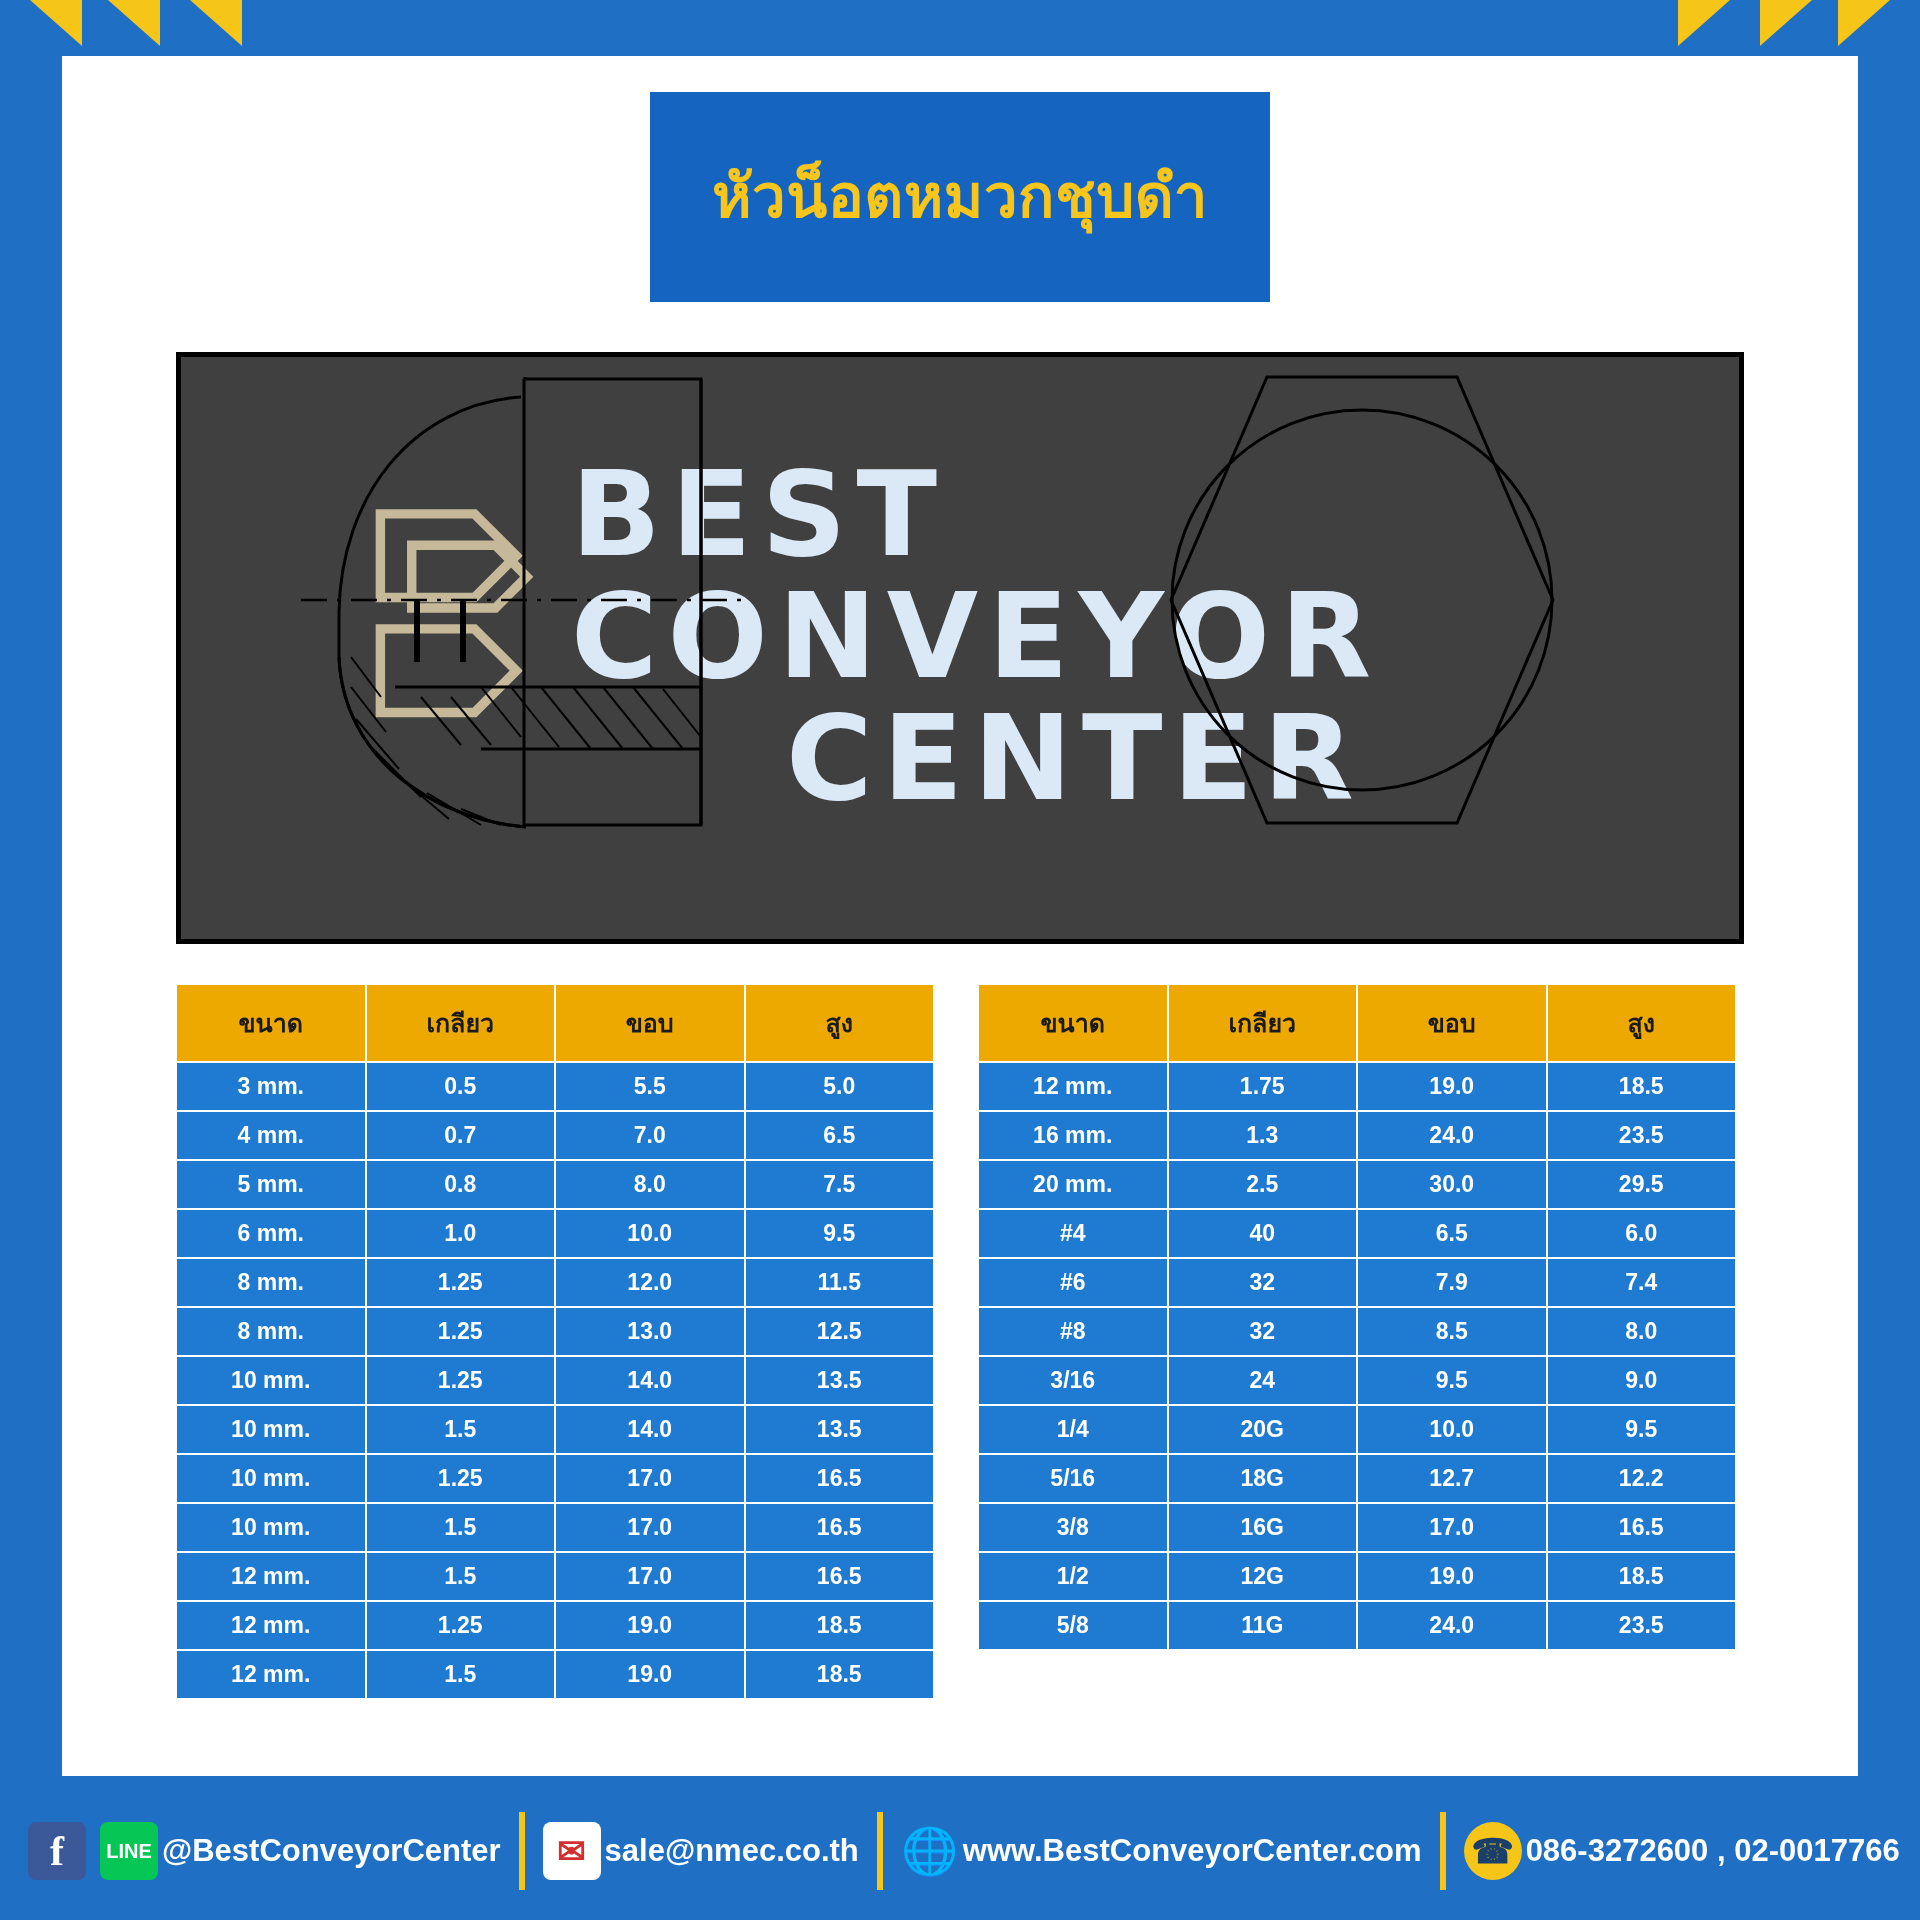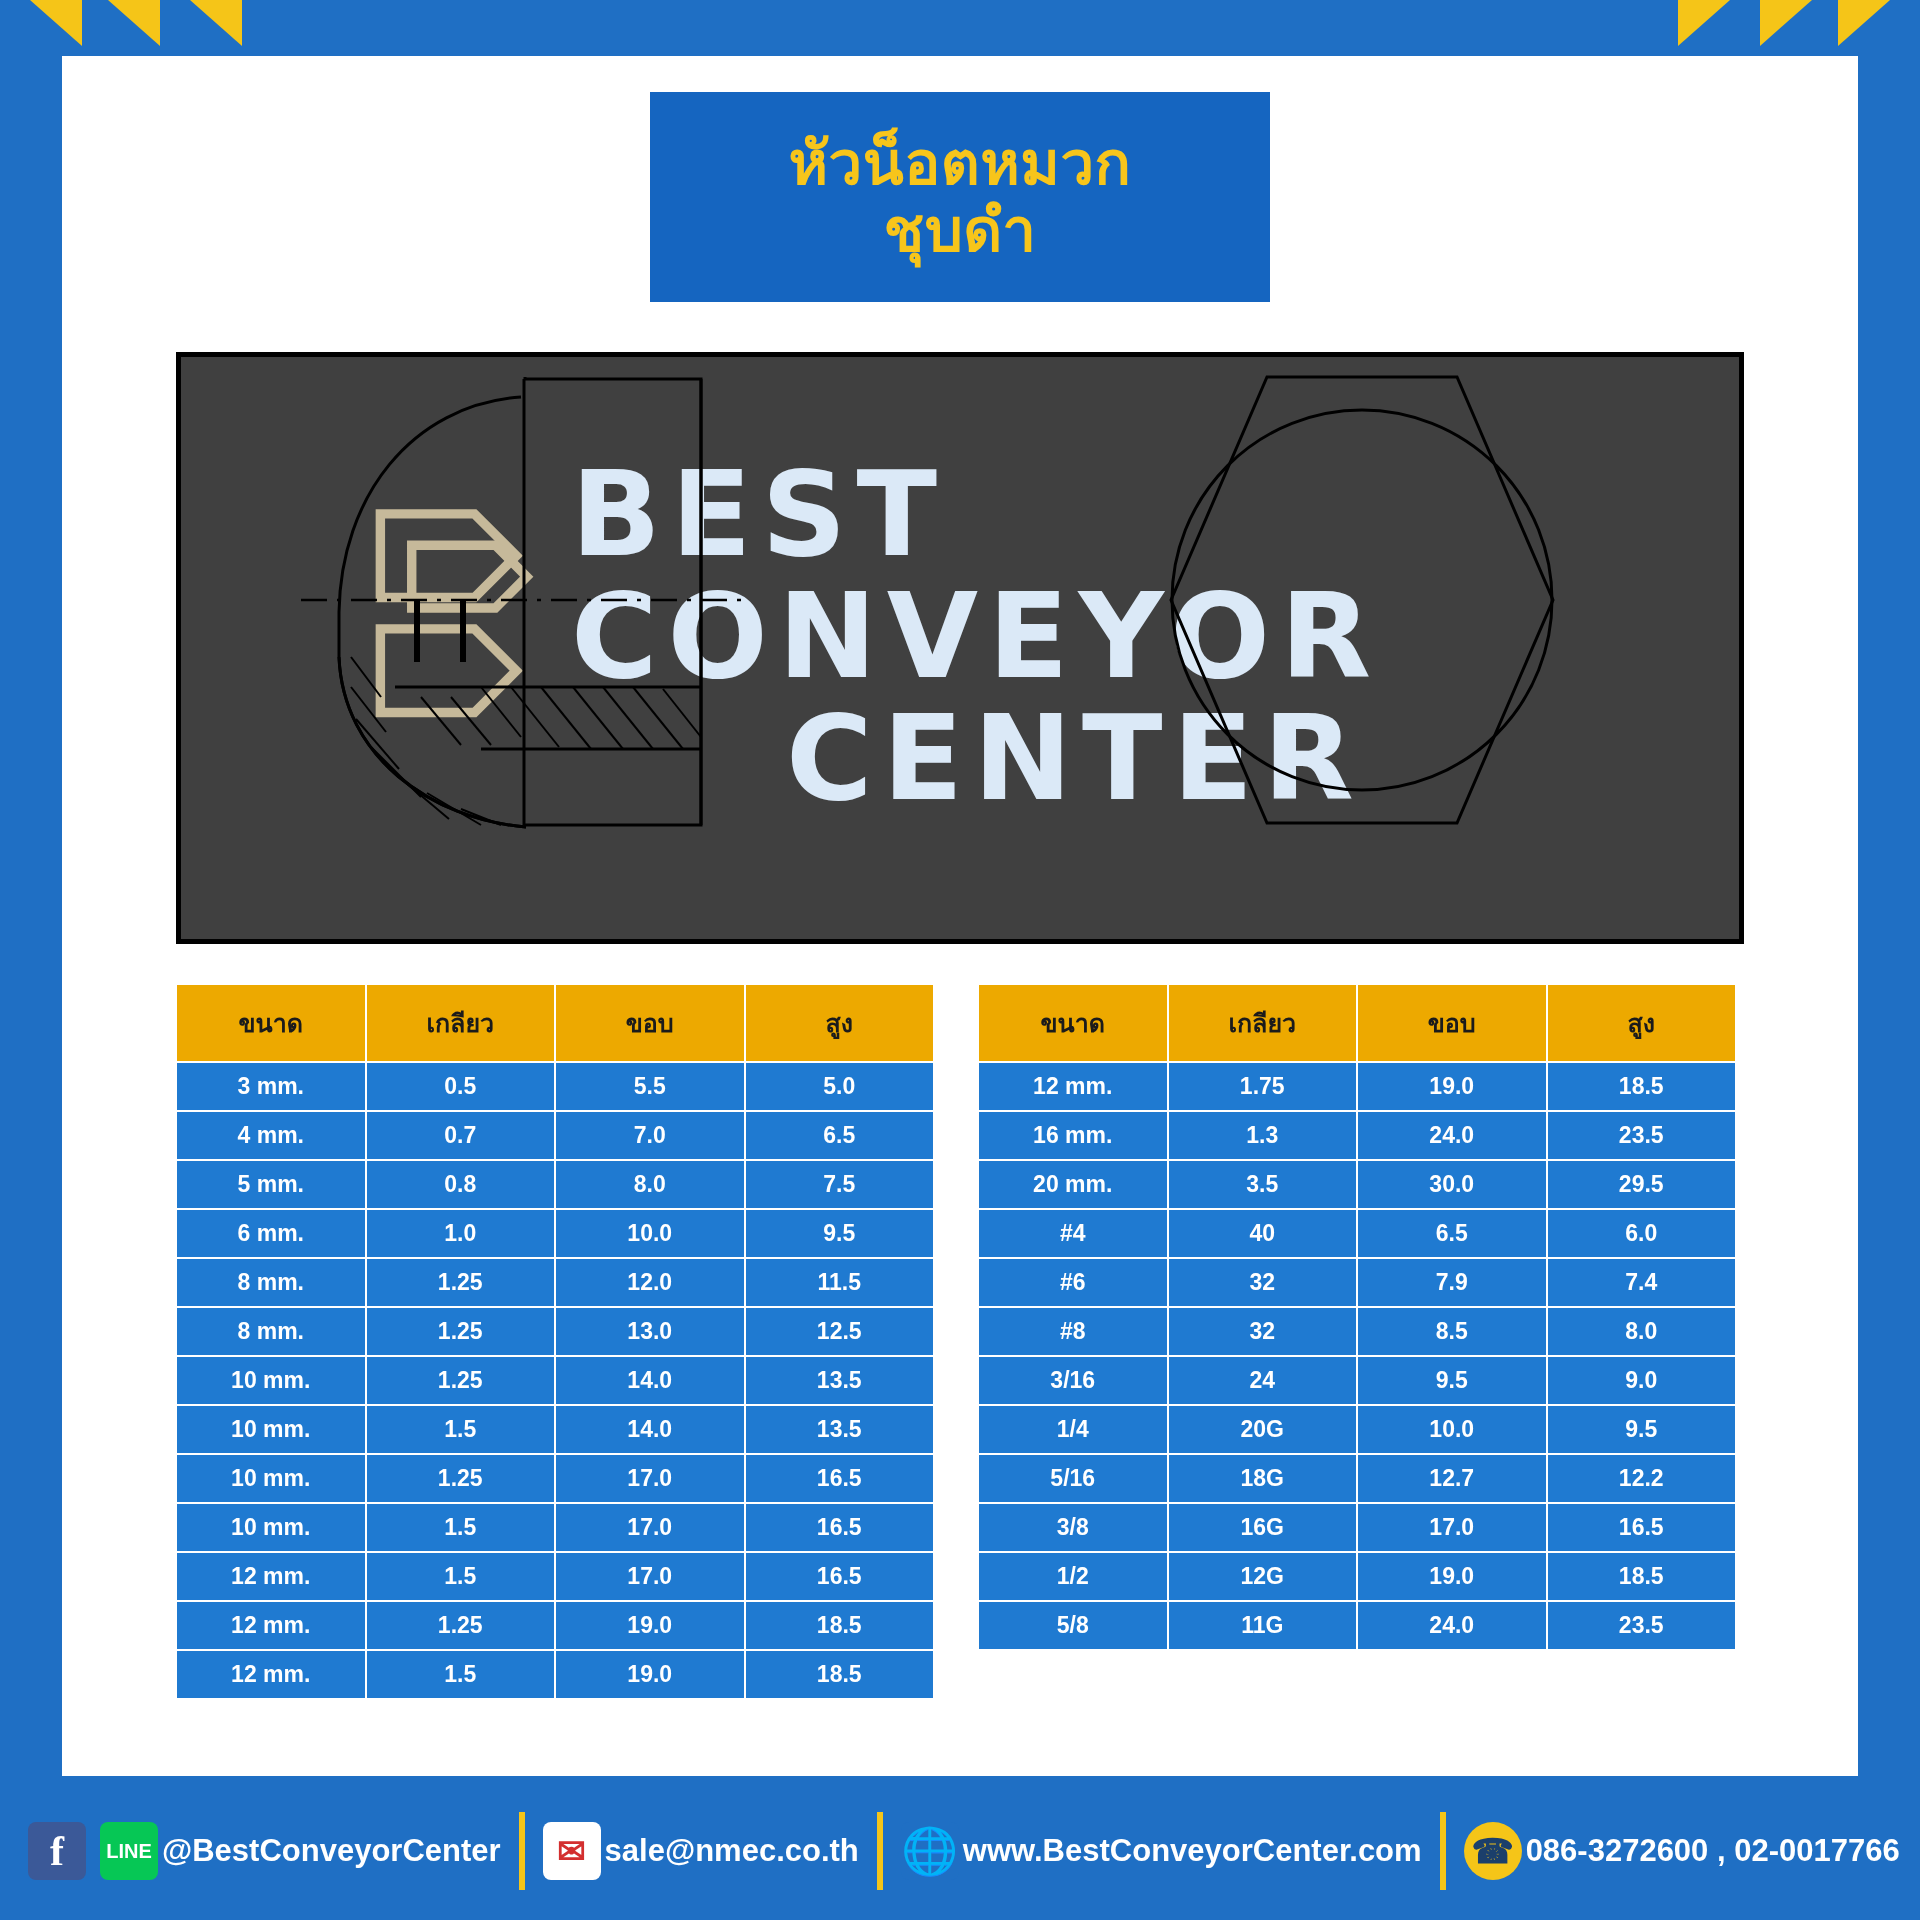--- a/index.html
+++ b/index.html
@@ -33,21 +33,21 @@
     left: 62px; top: 56px;
     width: 1796px; height: 1720px;
     background: #ffffff;
   }
 
   .title-box {
     position: absolute;
     left: 650px; top: 92px;
     width: 620px; height: 210px;
     background: #1565c0;
-    display: flex; flex-direction: column;
+    display: flex; flex-direction: row;
     align-items: center; justify-content: center;
     line-height: 1.12;
   }
   .title-box .t-line {
     color: #f7c51b;
     font-size: 60px;
     font-weight: bold;
     letter-spacing: 0.5px;
   }
 
@@ -349,21 +349,21 @@
               <td>18.5</td>
             </tr>
             <tr>
               <td>16 mm.</td>
               <td>1.3</td>
               <td>24.0</td>
               <td>23.5</td>
             </tr>
             <tr>
               <td>20 mm.</td>
-              <td>3.5</td>
+              <td>2.5</td>
               <td>30.0</td>
               <td>29.5</td>
             </tr>
             <tr>
               <td>#4</td>
               <td>40</td>
               <td>6.5</td>
               <td>6.0</td>
             </tr>
             <tr>

